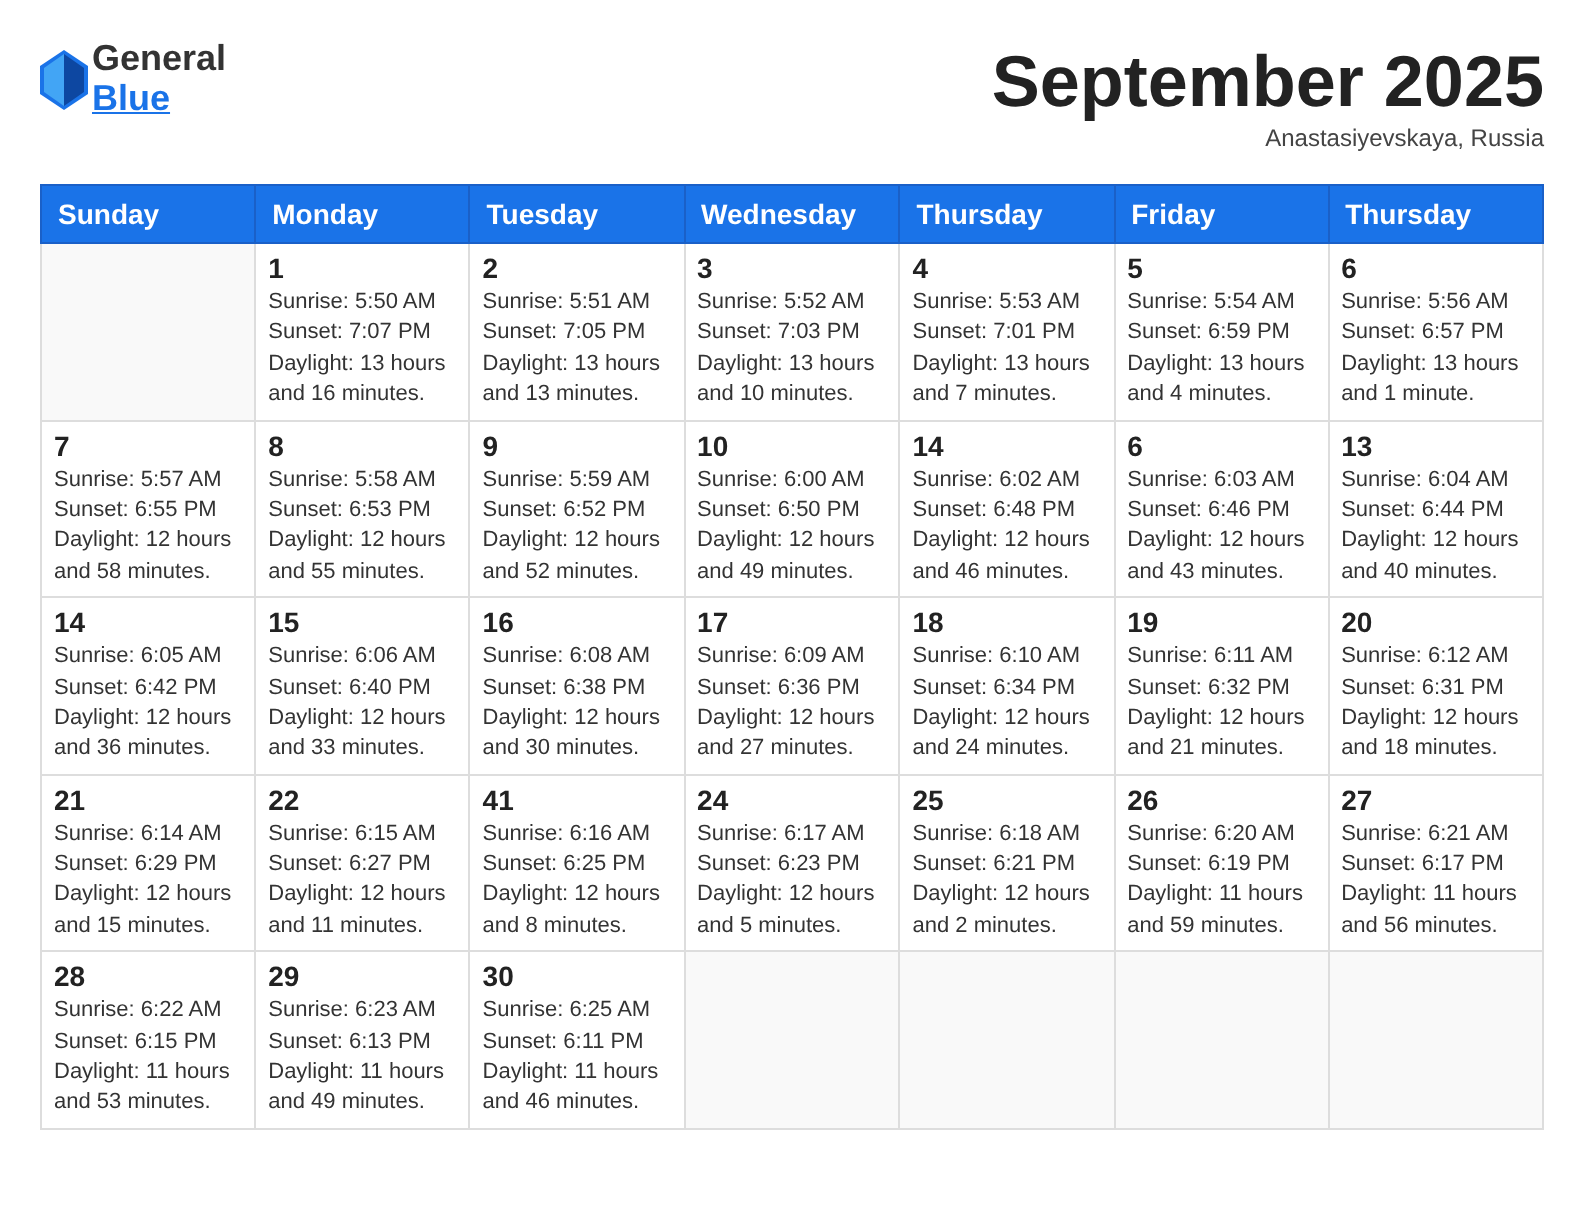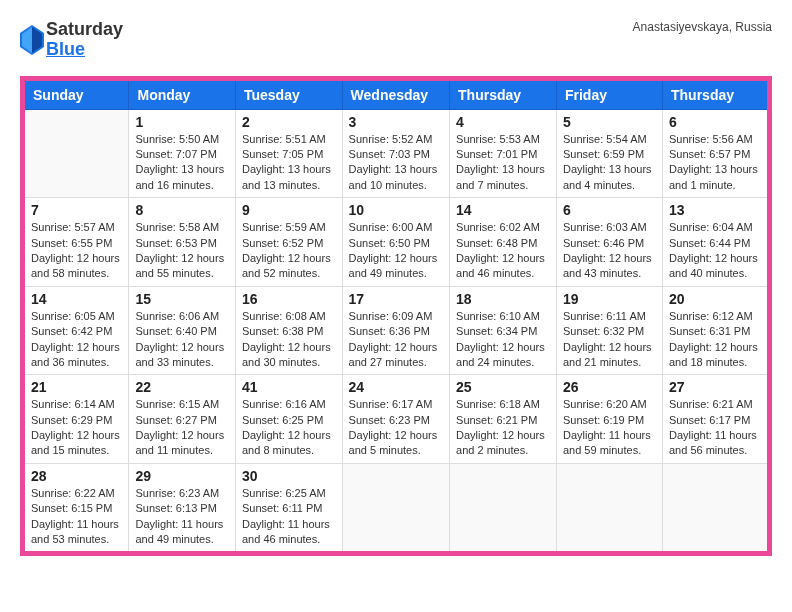--- a/index.html
+++ b/index.html
@@ -49,21 +49,21 @@
       font-weight: bold;
       color: #222;
     }
     .subtitle {
       font-size: 12px;
       color: #444;
     }
     .calendar {
       width: 100%;
       border-collapse: collapse;
-      border: 5px solid #ec4899;
+      border: 1px solid #ec4899;
     }
     .calendar th {
       background: #1a73e8;
       color: #fff;
       text-align: left;
       padding: 6px 8px;
       font-size: 14px;
       border: 1px solid #1a60c8;
     }
     .calendar td {
@@ -93,25 +93,26 @@
 <body>
 
 <div class="header">
   <div class="logo">
     <svg class="logo-icon" viewBox="0 0 24 30" xmlns="http://www.w3.org/2000/svg">
       <polygon points="12,0 24,8 24,22 12,30 0,22 0,8" fill="#1a73e8"></polygon>
       <polygon points="12,2 22,9 22,21 12,28" fill="#0d47a1"></polygon>
       <polygon points="12,2 2,9 2,21 12,28" fill="#42a5f5"></polygon>
     </svg>
     <div class="logo-text">
-      <span class="logo-general">Saturday</span>
+      <span class="logo-general">General</span>
       <span class="logo-blue">Blue</span>
     </div>
   </div>
   <div class="title-section">
+    <div class="month-title">September 2025</div>
     <div class="subtitle">Anastasiyevskaya, Russia</div>
   </div>
 </div>
 
 <table class="calendar">
   <thead>
     <tr>
       <th>Sunday</th>
       <th>Monday</th>
       <th>Tuesday</th>

